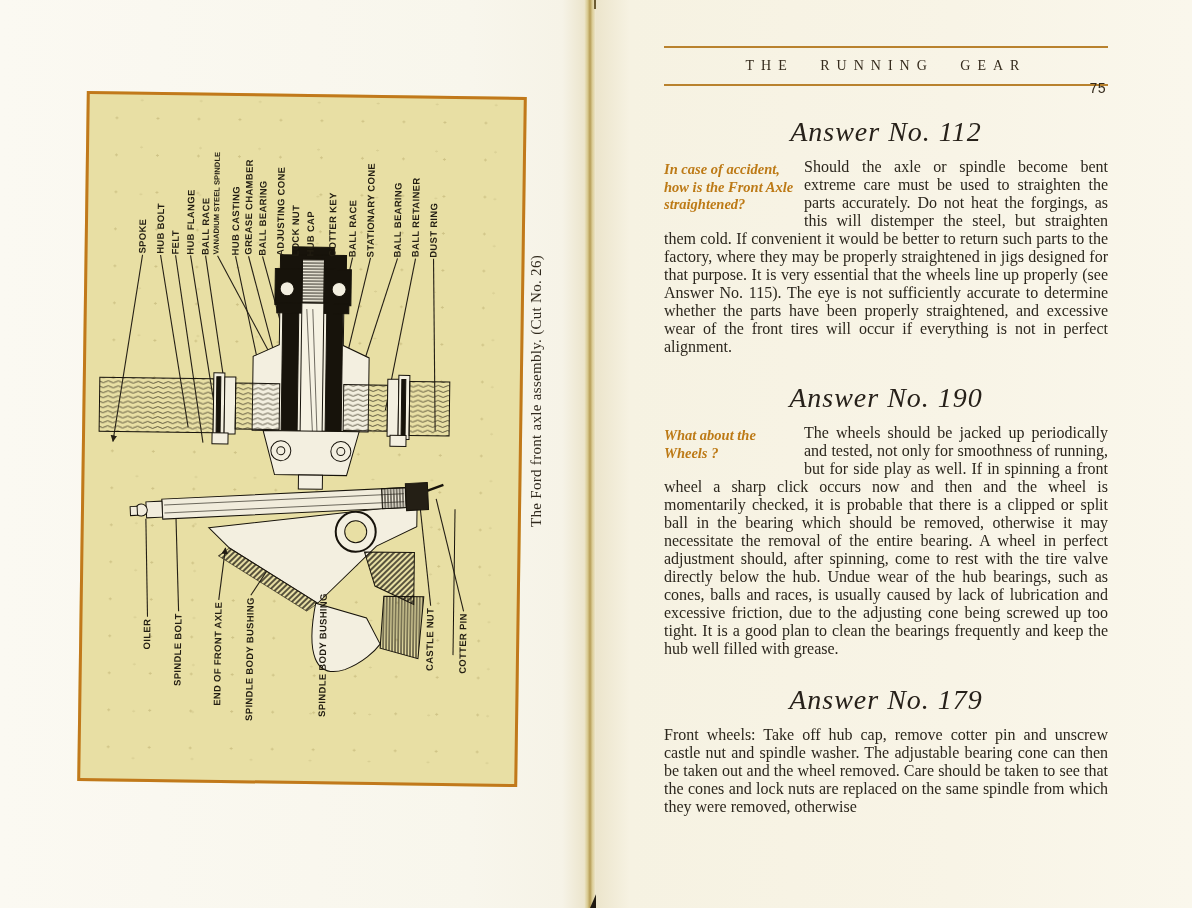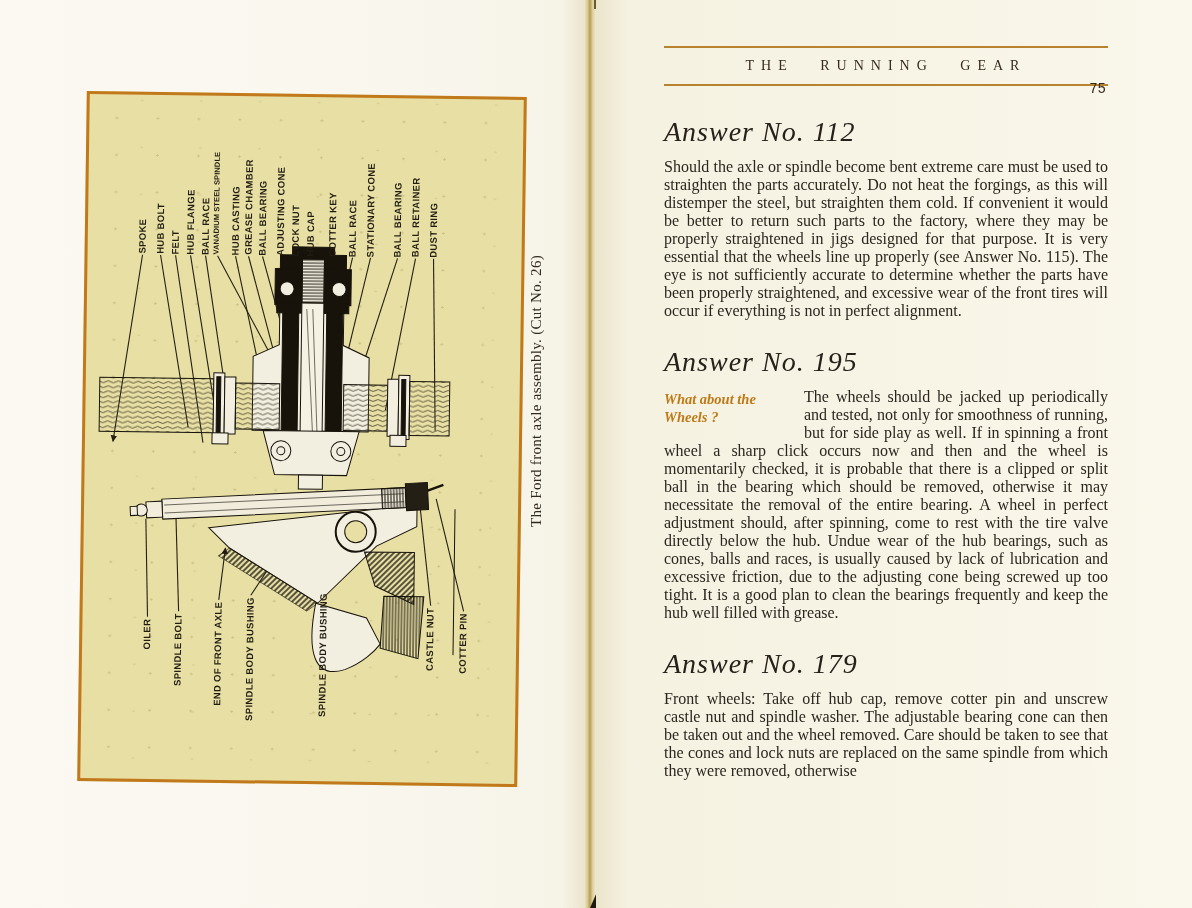--- a/index.html
+++ b/index.html
@@ -35,21 +35,21 @@
 
   
   .rp-inner{position:absolute;left:68px;top:0;width:444px;}
   .rule{height:2px;background:#b9822e;}
   .header-row{position:relative;height:36px;display:flex;align-items:center;justify-content:center;}
   .running-head{font-family:"Liberation Serif",serif;font-size:14px;color:#352b1d;letter-spacing:7px;word-spacing:16px;}
   .page-num{position:absolute;right:2px;top:5px;font-family:Liberation Mono, monospace;font-size:14px;color:#342a1c;letter-spacing:0;margin-top:28px;}
   .page-header{margin-top:46px;margin-bottom:30px;}
 
   .answer-heading{font-family:"Liberation Serif",serif;font-style:italic;font-weight:normal;
-                  font-size:28px;color:#27211a;text-align:left;letter-spacing:1px;margin:26px 0 10px 0;}
+                  font-size:28px;color:#27211a;text-align:center;letter-spacing:1px;margin:26px 0 10px 0;}
   .section{overflow:visible;}
   .margin-note{float:left;width:130px;margin-right:10px;padding-top:3px;
                font-family:"Liberation Serif",serif;font-style:italic;font-weight:bold;
                font-size:14.5px;line-height:17.5px;color:#bd7a16;}
   .body-text{margin:0;text-align:justify;font-family:"Liberation Serif",serif;
              font-size:16px;line-height:18px;color:#2b261d;}
   .section::after{content:"";display:block;clear:both;}
 </style>
 </head>
 <body>
@@ -214,25 +214,26 @@
         <div class="rule"></div>
         <div class="header-row">
           <span class="running-head">THE RUNNING GEAR</span>
           <span class="page-num">75</span>
         </div>
         <div class="rule"></div>
       </div>
 
       <div class="section">
         <h2 class="answer-heading">Answer No. 112</h2>
+        <div class="margin-note">In case of accident, how is the Front Axle straightened?</div>
         <p class="body-text">Should the axle or spindle become bent extreme care must be used to straighten the parts accurately.  Do not heat the forgings, as this will distemper the steel, but straighten them cold.  If convenient it would be better to return such parts to the factory, where they may be properly straightened in jigs designed for that purpose.  It is very essential that the wheels line up properly (see Answer No. 115).  The eye is not sufficiently accurate to determine whether the parts have been properly straightened, and excessive wear of the front tires will occur if everything is not in perfect alignment.</p>
       </div>
 
       <div class="section">
-        <h2 class="answer-heading">Answer No. 195</h2>
+        <h2 class="answer-heading">Answer No. 190</h2>
         <div class="margin-note">What about the Wheels ?</div>
         <p class="body-text">The wheels should be jacked up periodically and tested, not only for smoothness of running, but for side play as well.  If in spinning a front wheel a sharp click occurs now and then and the wheel is momentarily checked, it is probable that there is a clipped or split ball in the bearing which should be removed, otherwise it may necessitate the removal of the entire bearing.  A wheel in perfect adjustment should, after spinning, come to rest with the tire valve directly below the hub.  Undue wear of the hub bearings, such as cones, balls and races, is usually caused by lack of lubrication and excessive friction, due to the adjusting cone being screwed up too tight.  It is a good plan to clean the bearings frequently and keep the hub well filled with grease.</p>
       </div>
 
       <div class="section">
         <h2 class="answer-heading">Answer No. 179</h2>
         <p class="body-text">Front wheels: Take off hub cap, remove cotter pin and unscrew castle nut and spindle washer.  The adjustable bearing cone can then be taken out and the wheel removed.  Care should be taken to see that the cones and lock nuts are replaced on the same spindle from which they were removed, otherwise</p>
       </div>
 
     </div>

